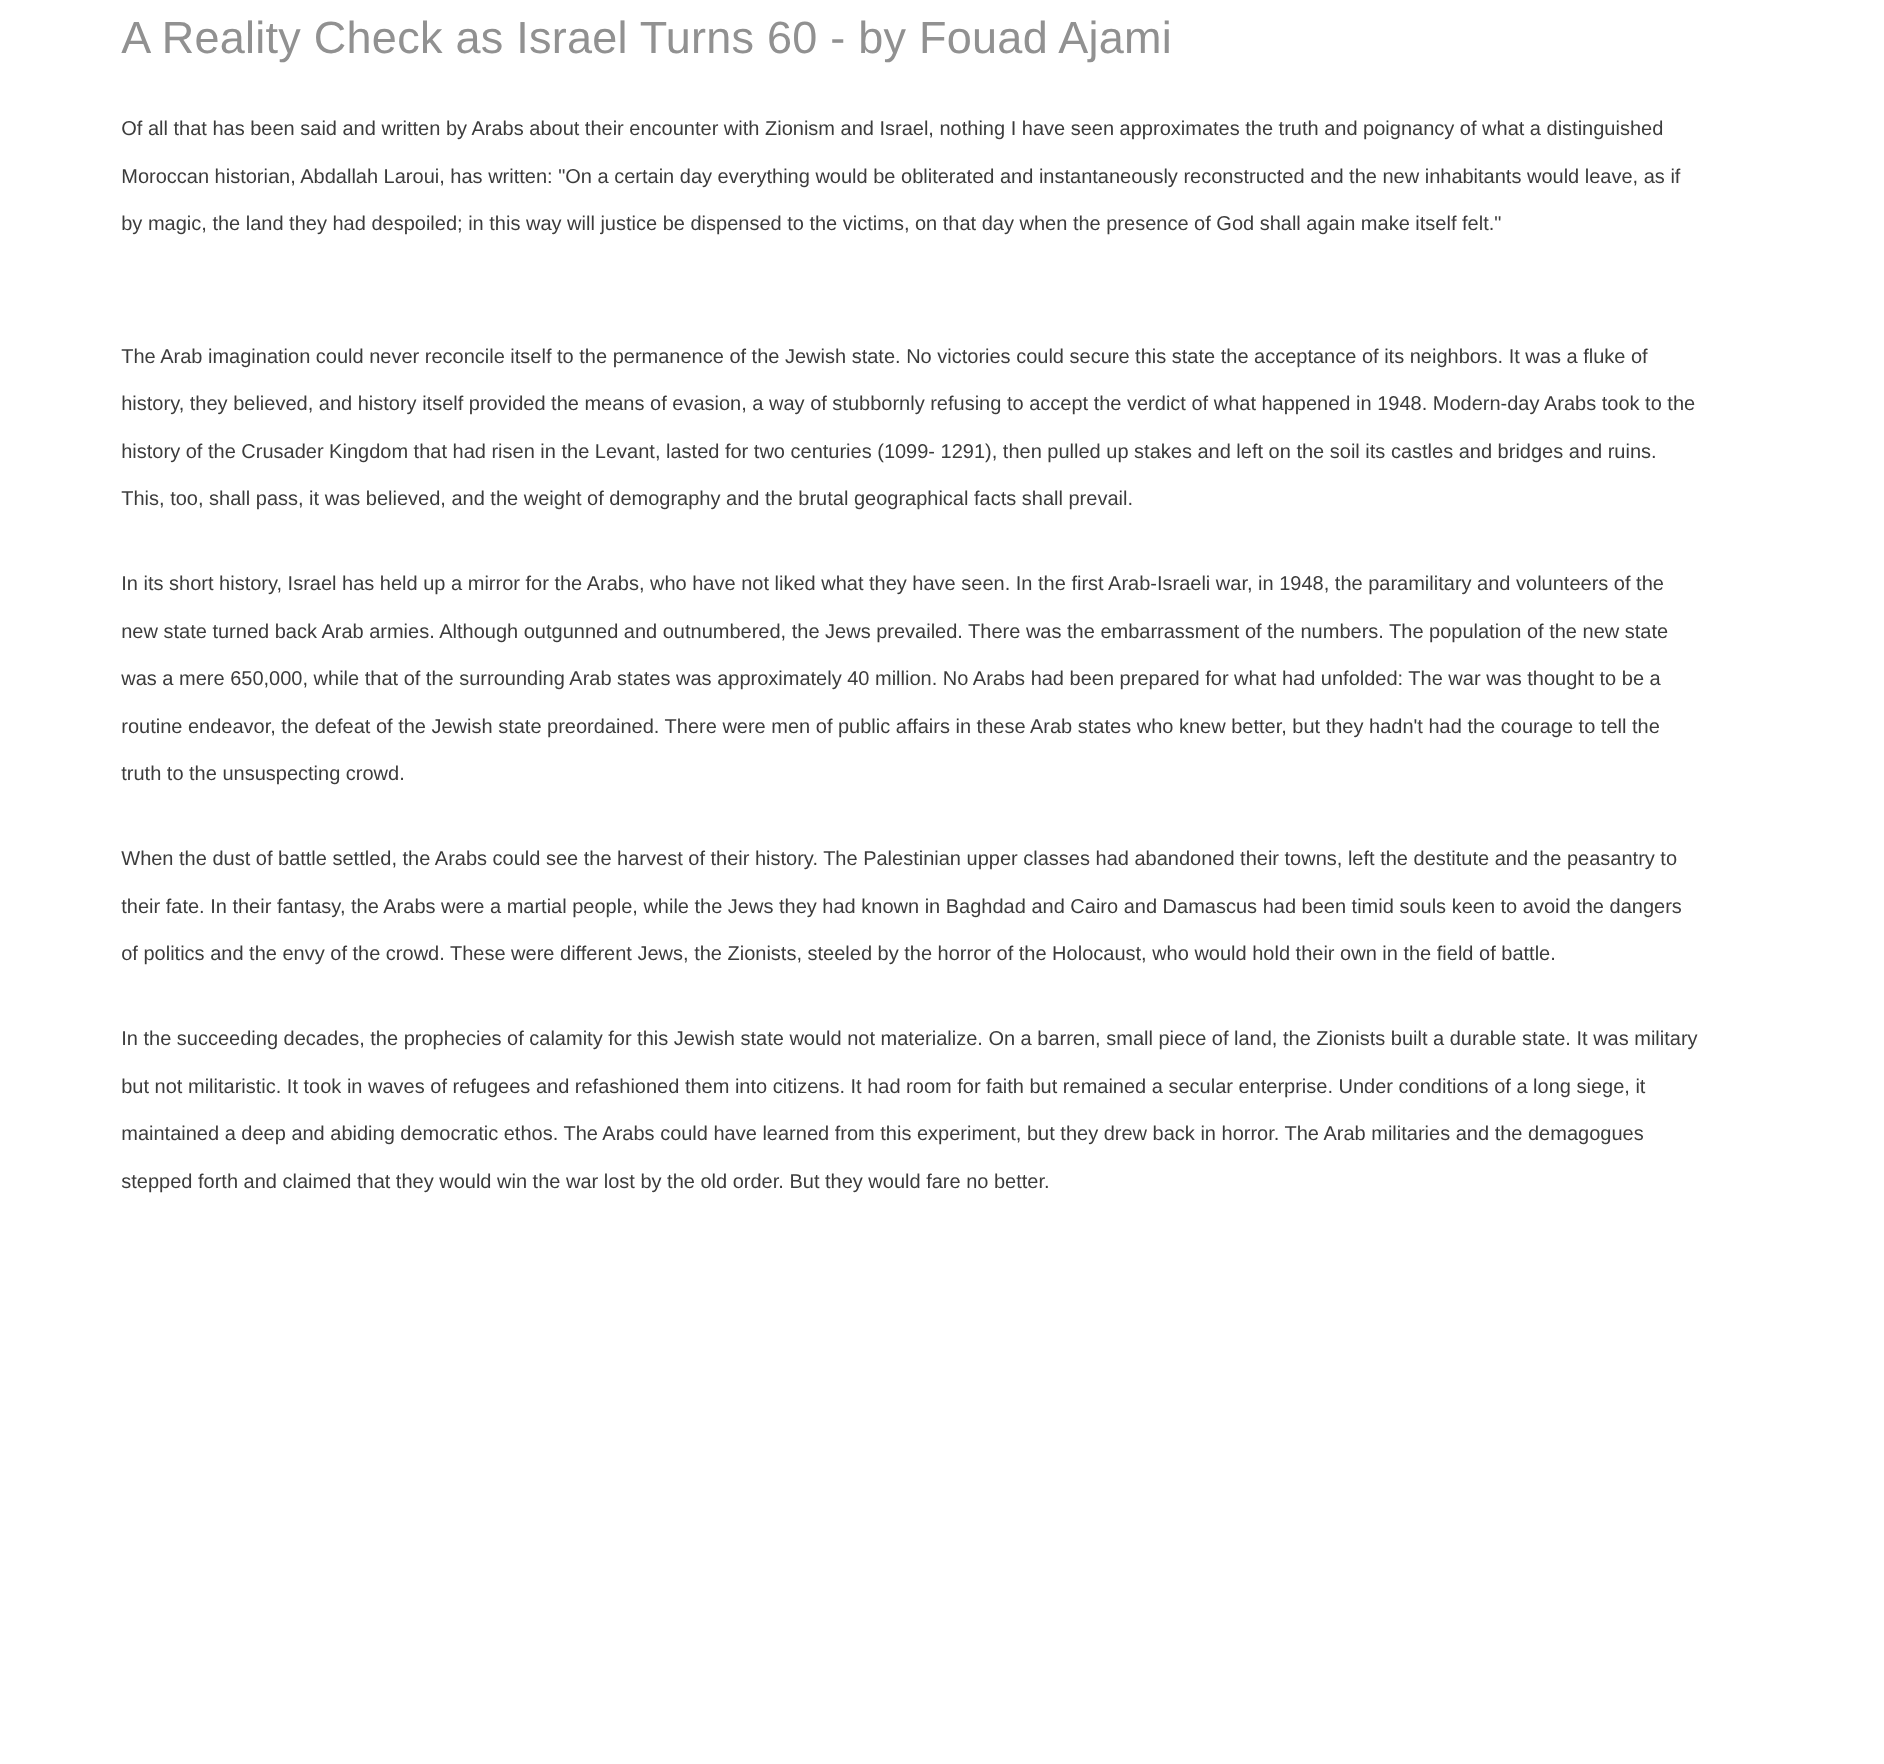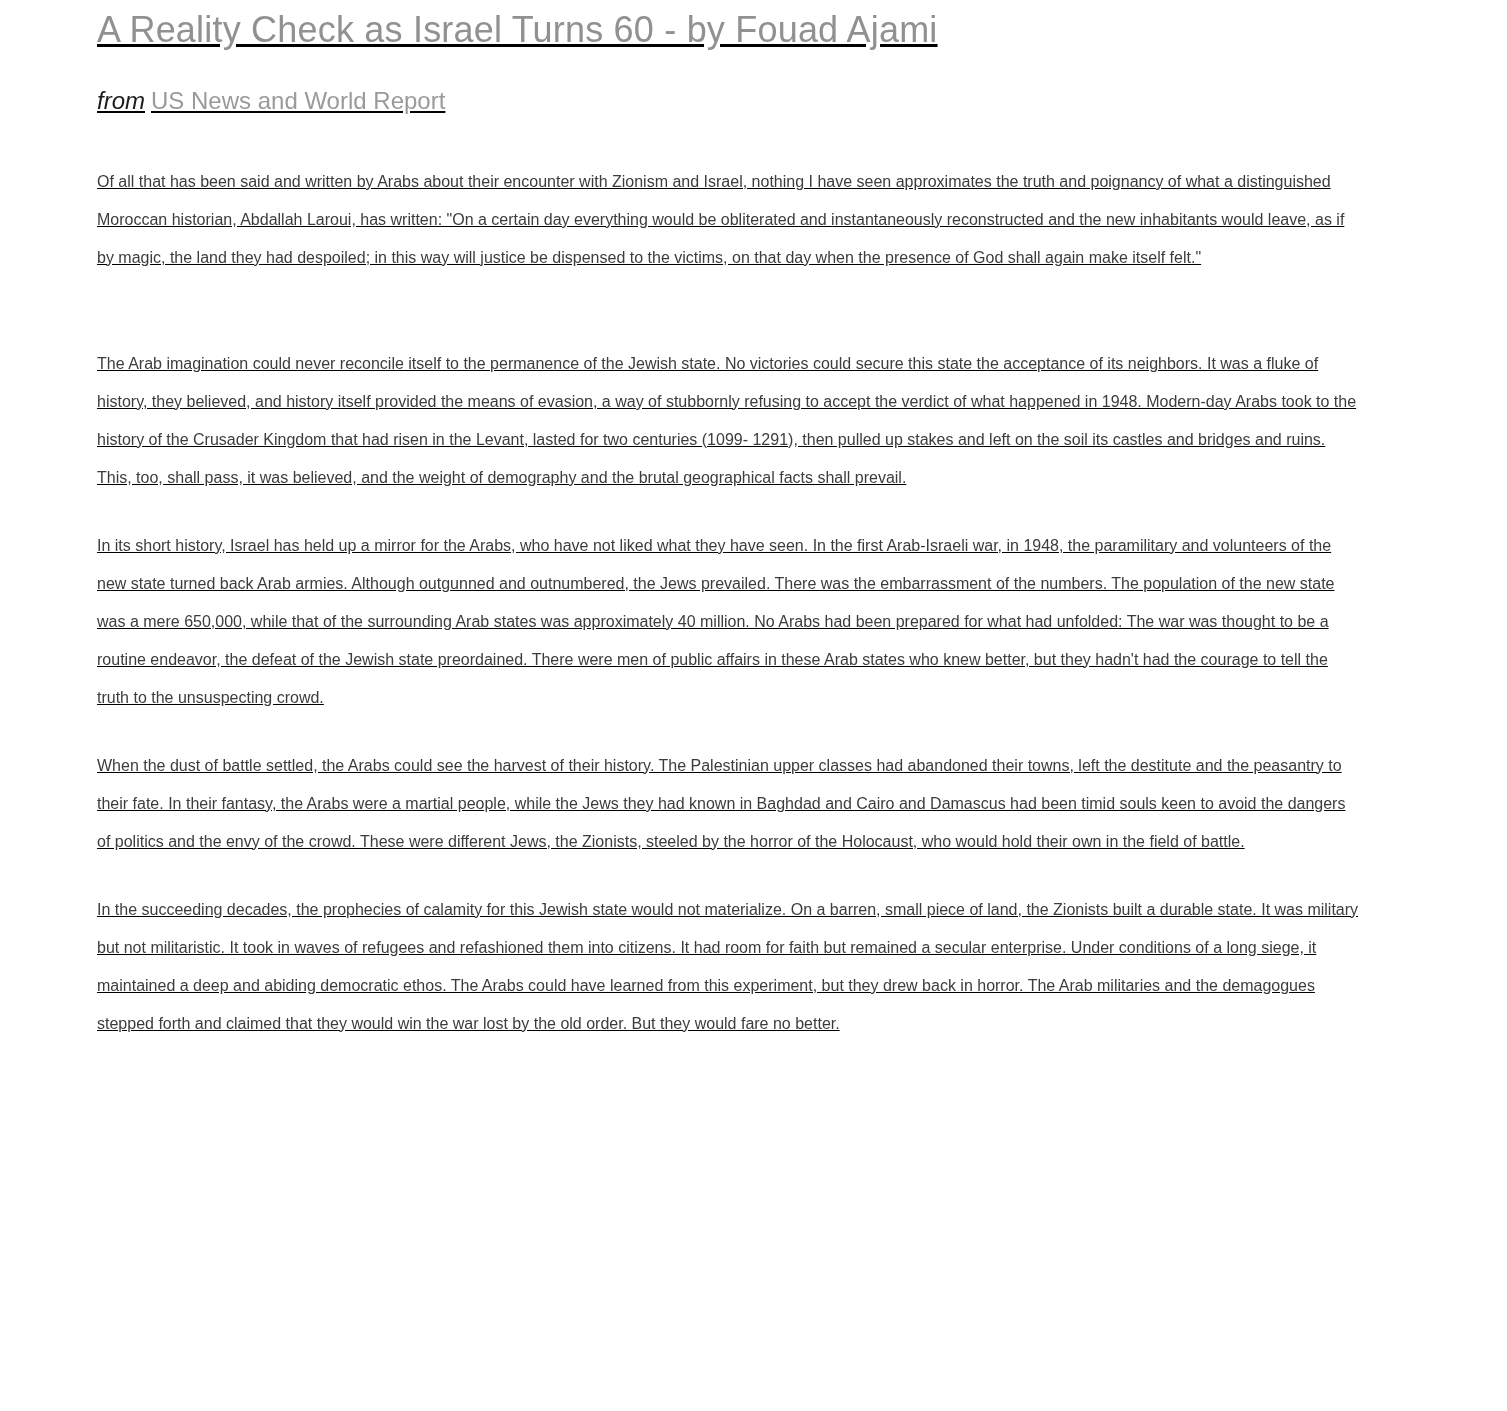--- a/index.html
+++ b/index.html
@@ -10,21 +10,20 @@
   body {
     font-family: "Liberation Sans", "DejaVu Sans", sans-serif;
     -webkit-font-smoothing: antialiased;
   }
   .page {
     width: 1399px;
     min-height: 1411px;
     background: #ffffff;
     box-sizing: border-box;
     padding: 8px 38px 37px 97px;
-    text-decoration: underline;
   }
   .article-title {
     margin: 0 0 34px 0;
     font-size: 36px;
     line-height: 1.2;
     font-weight: 400;
     color: #919191;
     letter-spacing: 0.2px;
   }
   .article-source {
@@ -49,23 +48,20 @@
     height: 38px;
   }
 </style>
 </head>
 <body>
 
 <div class="page">
 
   <h1 class="article-title">A Reality Check as Israel Turns 60 - by Fouad Ajami</h1>
 
-  <p class="article-source">
-    <span class="source-prefix">from</span><span>US News and World Report</span>
-  </p>
 
   <div class="article-body">
     <p>Of all that has been said and written by Arabs about their encounter with Zionism and Israel, nothing I have seen approximates the truth and poignancy of what a distinguished Moroccan historian, Abdallah Laroui, has written: "On a certain day everything would be obliterated and instantaneously reconstructed and the new inhabitants would leave, as if by magic, the land they had despoiled; in this way will justice be dispensed to the victims, on that day when the presence of God shall again make itself felt."</p>
 
     <div class="paragraph-spacer"></div>
 
     <p>The Arab imagination could never reconcile itself to the permanence of the Jewish state. No victories could secure this state the acceptance of its neighbors. It was a fluke of history, they believed, and history itself provided the means of evasion, a way of stubbornly refusing to accept the verdict of what happened in 1948. Modern-day Arabs took to the history of the Crusader Kingdom that had risen in the Levant, lasted for two centuries (1099- 1291), then pulled up stakes and left on the soil its castles and bridges and ruins. This, too, shall pass, it was believed, and the weight of demography and the brutal geographical facts shall prevail.</p>
 
     <p>In its short history, Israel has held up a mirror for the Arabs, who have not liked what they have seen. In the first Arab-Israeli war, in 1948, the paramilitary and volunteers of the new state turned back Arab armies. Although outgunned and outnumbered, the Jews prevailed. There was the embarrassment of the numbers. The population of the new state was a mere 650,000, while that of the surrounding Arab states was approximately 40 million. No Arabs had been prepared for what had unfolded: The war was thought to be a routine endeavor, the defeat of the Jewish state preordained. There were men of public affairs in these Arab states who knew better, but they hadn't had the courage to tell the truth to the unsuspecting crowd.</p>
 

